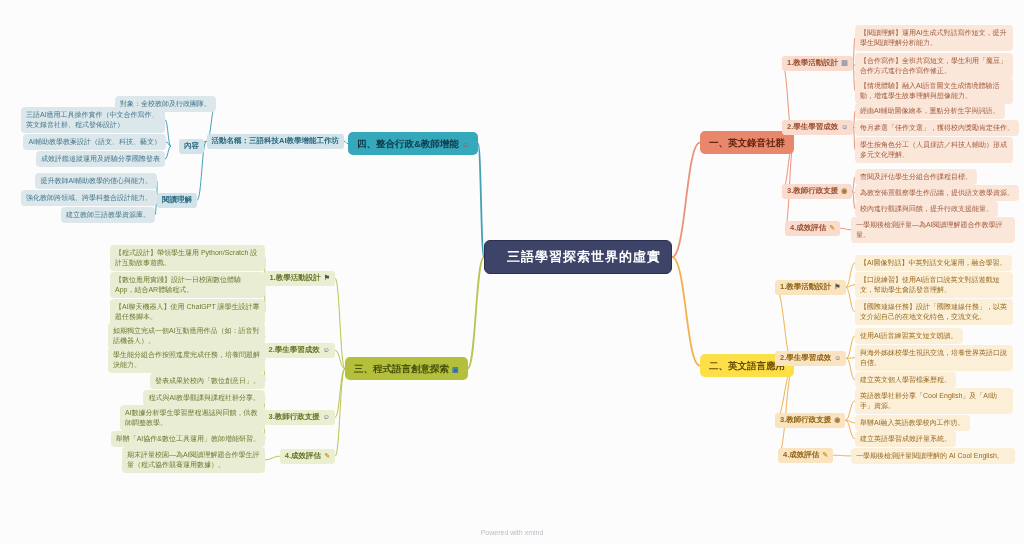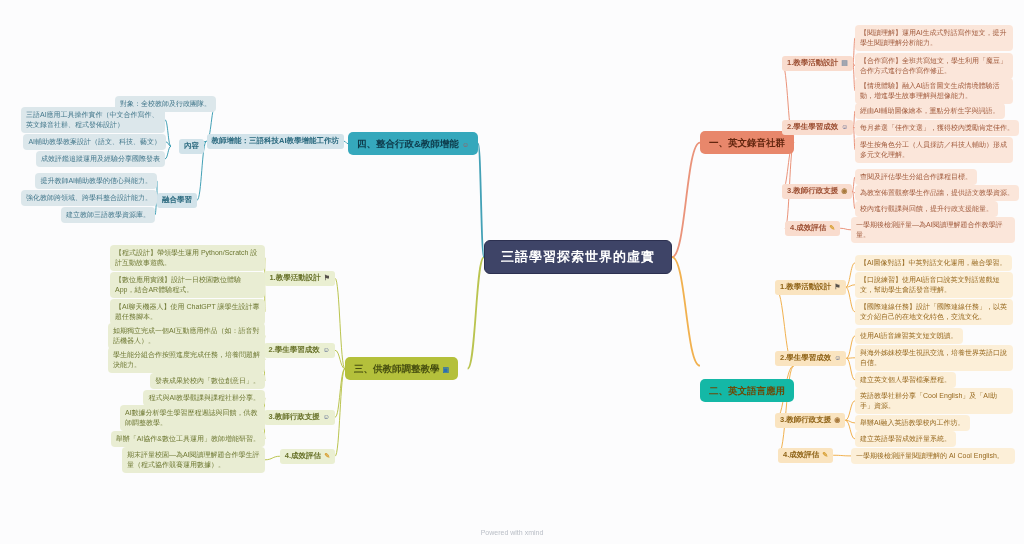--- a/index.html
+++ b/index.html
@@ -2,25 +2,25 @@
 <html><head>
 <meta charset="utf-8">
 <style>
   html,body{margin:0;padding:0;}
   #map{position:relative;width:1024px;height:544px;background:#fcfcfd;overflow:hidden;
        font-family:"Liberation Sans",sans-serif;}
   #edges{position:absolute;left:0;top:0;z-index:0;}
   .node{position:absolute;z-index:1;box-sizing:border-box;border-radius:4px;
         padding:3px 5px;font-size:7px;line-height:1.4;}
   .nw{white-space:nowrap;}
-  .center{background:#3E4467;color:#ffffff;font-size:13px;font-weight:bold;text-align:center;
+  .center{background:#3E4467;color:#ffffff;font-size:13px;font-weight:bold;text-align:right;
           padding:7px 10px;border-radius:6px;border:1px solid #2c3050;letter-spacing:1px;}
   .main{font-size:9.5px;font-weight:bold;padding:5px 9px;border-radius:5px;}
   .m1{background:#E8876B;color:#63260f;}
-  .m2{background:#14b8a6;color:#6b4a08;margin-top:25px;}
+  .m2{background:#fde047;color:#6b4a08;}
   .m3{background:#B4C03B;color:#474f10;}
   .m4{background:#35A8BC;color:#0d3a4a;}
   .sub{font-size:7.5px;font-weight:600;padding:2px 5px;border-radius:3px;}
   .sub1{background:#F9DCCE;color:#9c4f33;}
   .sub2{background:#FAE4C0;color:#8f6317;}
   .sub3{background:#EAEFD2;color:#68722a;}
   .sub4{background:#D2E3EA;color:#2d6b80;}
   .leaf1{background:#FBE6DA;color:#A05A3C;}
   .leaf2{background:#FCEFD8;color:#97691f;}
   .leaf3{background:#E9EDD3;color:#6e7833;}
@@ -142,21 +142,21 @@
   <div class="node leaf2" style="left:855px;top:299px;width:158px">【國際連線任務】設計「國際連線任務」，以英文介紹自己的在地文化特色，交流文化。</div>
   <div class="node leaf2 nw" style="left:855px;top:328px">使用AI語音練習英文短文朗讀。</div>
   <div class="node leaf2" style="left:855px;top:345px;width:158px">與海外姊妹校學生視訊交流，培養世界英語口說自信。</div>
   <div class="node leaf2 nw" style="left:855px;top:372px">建立英文個人學習檔案歷程。</div>
   <div class="node leaf2" style="left:855px;top:388px;width:158px">英語教學社群分享「Cool English」及「AI助手」資源。</div>
   <div class="node leaf2 nw" style="left:855px;top:415px">舉辦AI融入英語教學校內工作坊。</div>
   <div class="node leaf2 nw" style="left:855px;top:431px">建立英語學習成效評量系統。</div>
   <div class="node leaf2" style="left:851px;top:448px;width:164px">一學期後檢測評量閱讀理解的 AI Cool English。</div>
 
   <div class="node main m3 nw" style="left:345px;top:357px">
-    <span>三、供教師調整教學</span><span class="ic ic-mon">▣</span>
+    <span>三、程式語言創意探索</span><span class="ic ic-mon">▣</span>
   </div>
   <div class="node sub sub3 nw" style="right:689px;top:271px">
     <span>1.教學活動設計</span><span class="ic ic-flag">⚑</span>
   </div>
   <div class="node sub sub3 nw" style="right:689px;top:343px">
     <span>2.學生學習成效</span><span class="ic ic-person">☺</span>
   </div>
   <div class="node sub sub3 nw" style="right:689px;top:410px">
     <span>3.教師行政支援</span><span class="ic ic-person">☺</span>
   </div>
@@ -170,25 +170,25 @@
   <div class="node leaf3" style="right:759px;top:347px;width:157px">學生能分組合作按照進度完成任務，培養問題解決能力。</div>
   <div class="node leaf3 nw" style="right:759px;top:373px">發表成果於校內「數位創意日」。</div>
   <div class="node leaf3 nw" style="right:759px;top:390px">程式與AI教學觀課與課程社群分享。</div>
   <div class="node leaf3" style="right:759px;top:405px;width:145px">AI數據分析學生學習歷程週誌與回饋，供教師調整教學。</div>
   <div class="node leaf3 nw" style="right:759px;top:431px">舉辦「AI協作&amp;數位工具運用」教師增能研習。</div>
   <div class="node leaf3" style="right:759px;top:447px;width:143px">期末評量校園—為AI閱讀理解題合作學生評量（程式協作競賽運用數據）。</div>
 
   <div class="node main m4 nw" style="left:348px;top:132px">
     <span>四、整合行政&amp;教師增能</span><span class="ic ic-user">☺</span>
   </div>
-  <div class="node sub sub4 nw" style="right:680px;top:134px">教師增能：三語科技AI教學增能工作坊</div>
+  <div class="node sub sub4 nw" style="right:680px;top:134px">活動名稱：三語科技AI教學增能工作坊</div>
   <div class="node leaf4 nw" style="right:808px;top:96px">對象：全校教師及行政團隊。</div>
   <div class="node sub sub4 nw" style="right:820px;top:139px">內容</div>
   <div class="node leaf4" style="right:859px;top:107px;width:144px">三語AI應用工具操作實作（中文合作寫作、英文錄音社群、程式發佈設計）</div>
   <div class="node leaf4 nw" style="right:858px;top:134px">AI輔助教學教案設計（語文、科技、藝文）</div>
   <div class="node leaf4 nw" style="right:859px;top:151px">成效評鑑追蹤運用及經驗分享國際發表</div>
-  <div class="node sub sub4 nw" style="right:827px;top:193px">融合學習</div>
+  <div class="node sub sub4 nw" style="right:827px;top:193px">閱讀理解</div>
   <div class="node leaf4 nw" style="right:867px;top:173px">提升教師AI輔助教學的信心與能力。</div>
   <div class="node leaf4 nw" style="right:867px;top:190px">強化教師跨領域、跨學科整合設計能力。</div>
   <div class="node leaf4 nw" style="right:869px;top:207px">建立教師三語教學資源庫。</div>
 
   <div class="watermark">Powered with xmind</div>
 </div>
 
 </body></html>

